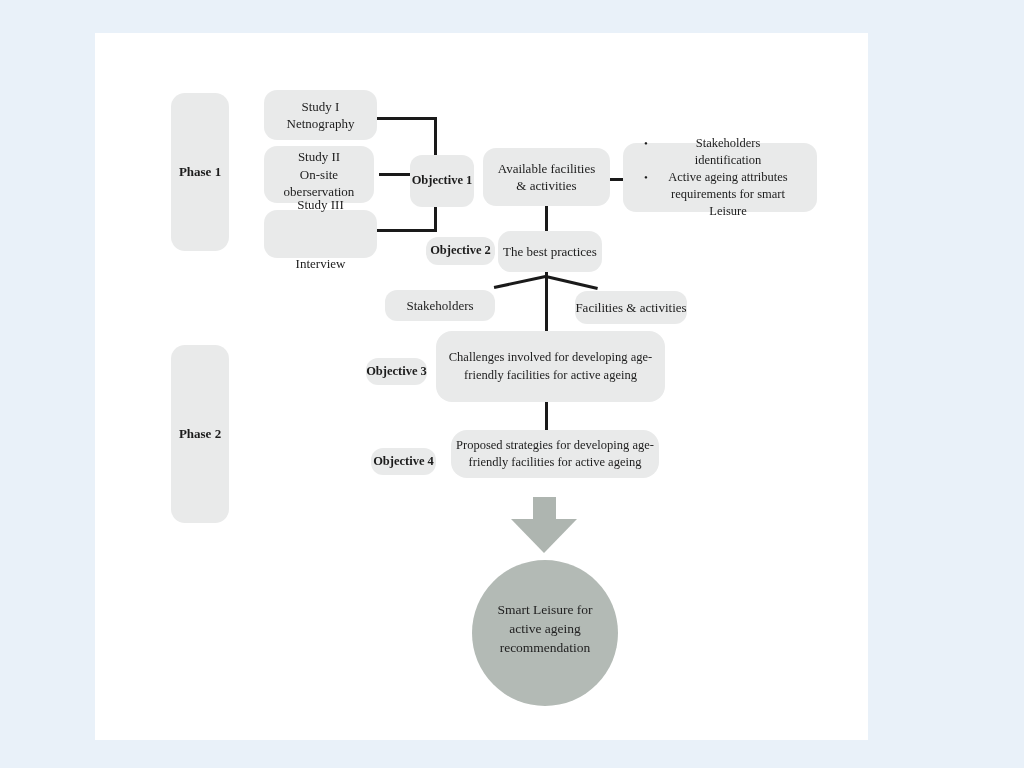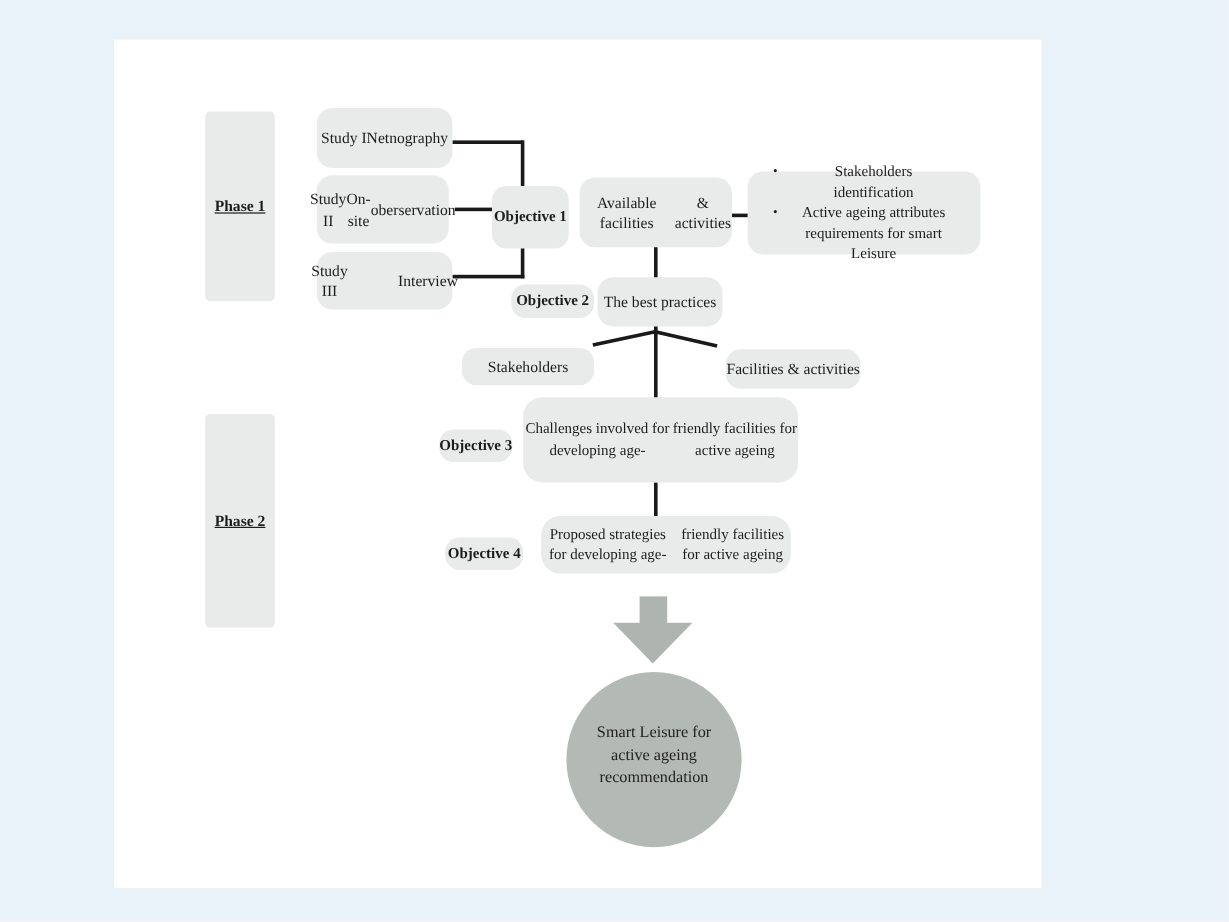--- a/index.html
+++ b/index.html
@@ -12,24 +12,24 @@
     position:absolute; left:95px; top:33px; width:773px; height:707px;
     background:#ffffff;
   }
   .fig-title {
     position:absolute; left:45px; top:13px;
     font-family:"Liberation Sans", sans-serif;
     font-size:16px; font-weight:600; color:#1b1b1b; letter-spacing:0.2px;
   }
   .node {
     position:absolute; background:#e9eaea; border-radius:13px;
-    display:flex; flex-direction:row; align-items:center; justify-content:center;
+    display:flex; flex-direction:column; align-items:center; justify-content:center;
     text-align:center; font-size:13px; line-height:17.5px; color:#1c1c1c;
   }
-  .phase { border-radius:4px; font-weight:bold;text-decoration:underline; }
+  .phase { border-radius:14px; font-weight:bold; }
   .obj   { font-weight:bold; border-radius:12px; font-size:12.5px; }
   .hline, .vline, .dline { position:absolute; background:#1a1a1a; }
   .dline { height:2.5px; transform-origin:0 50%; }
   .bullet-box {
     position:absolute; background:#e9eaea; border-radius:13px;
     display:flex; flex-direction:column; justify-content:center;
     font-size:12.5px; line-height:17px; padding:4px 8px; box-sizing:border-box;
     text-align:center;
   }
   .bullet-row { display:flex; align-items:flex-start; }
@@ -109,21 +109,21 @@
     <div class="node obj" style="left:331px; top:204px; width:69px; height:28px;">
       <span>Objective 2</span>
     </div>
     <div class="node" style="left:290px; top:257px; width:110px; height:31px; border-radius:12px;">
       <span>Stakeholders</span>
     </div>
 
     <div class="node" style="left:403px; top:198px; width:104px; height:41px;">
       <span>The best practices</span>
     </div>
-    <div class="node" style="left:510px; top:258px; width:112px; height:33px; border-radius:12px;">
+    <div class="node" style="left:480px; top:258px; width:112px; height:33px; border-radius:12px;">
       <span>Facilities &amp; activities</span>
     </div>
 
     <div class="node obj" style="left:271px; top:325px; width:61px; height:27px;">
       <span>Objective 3</span>
     </div>
     <div class="node" style="left:341px; top:298px; width:229px; height:71px; border-radius:16px; font-size:12.5px;">
       <span>Challenges involved for developing age-</span>
       <span>friendly facilities for active ageing</span>
     </div>

